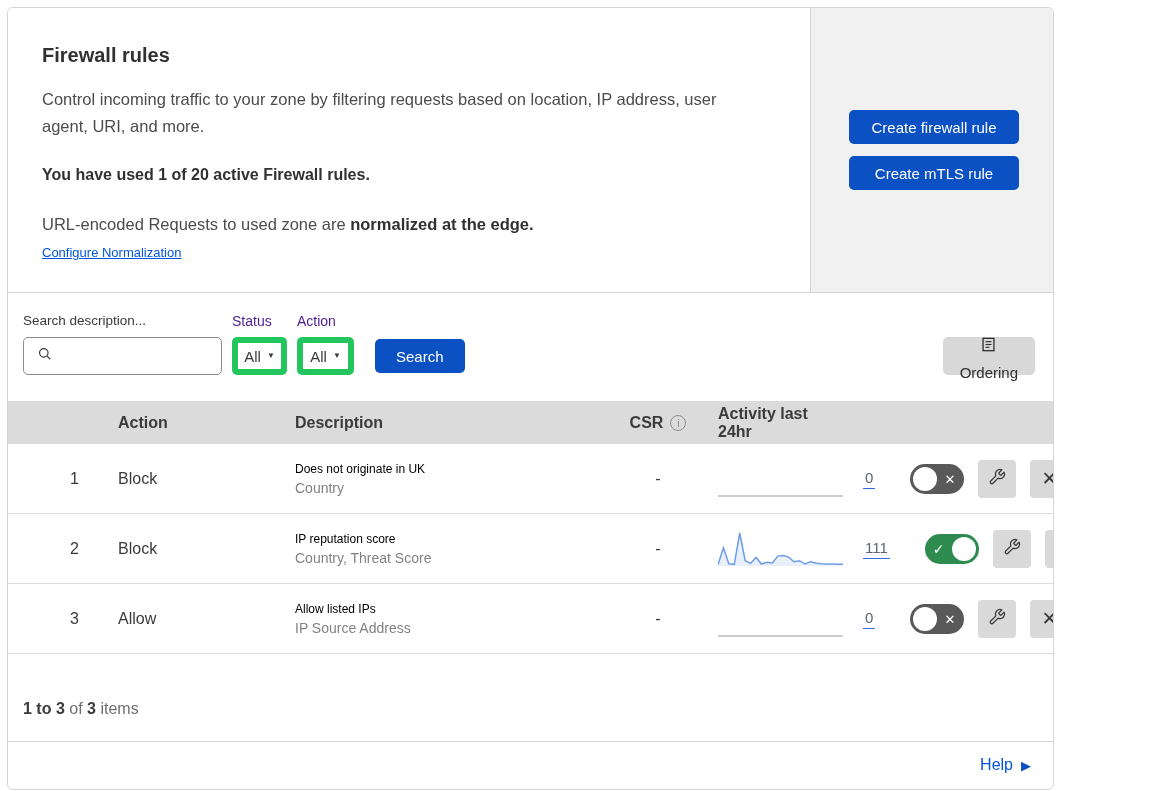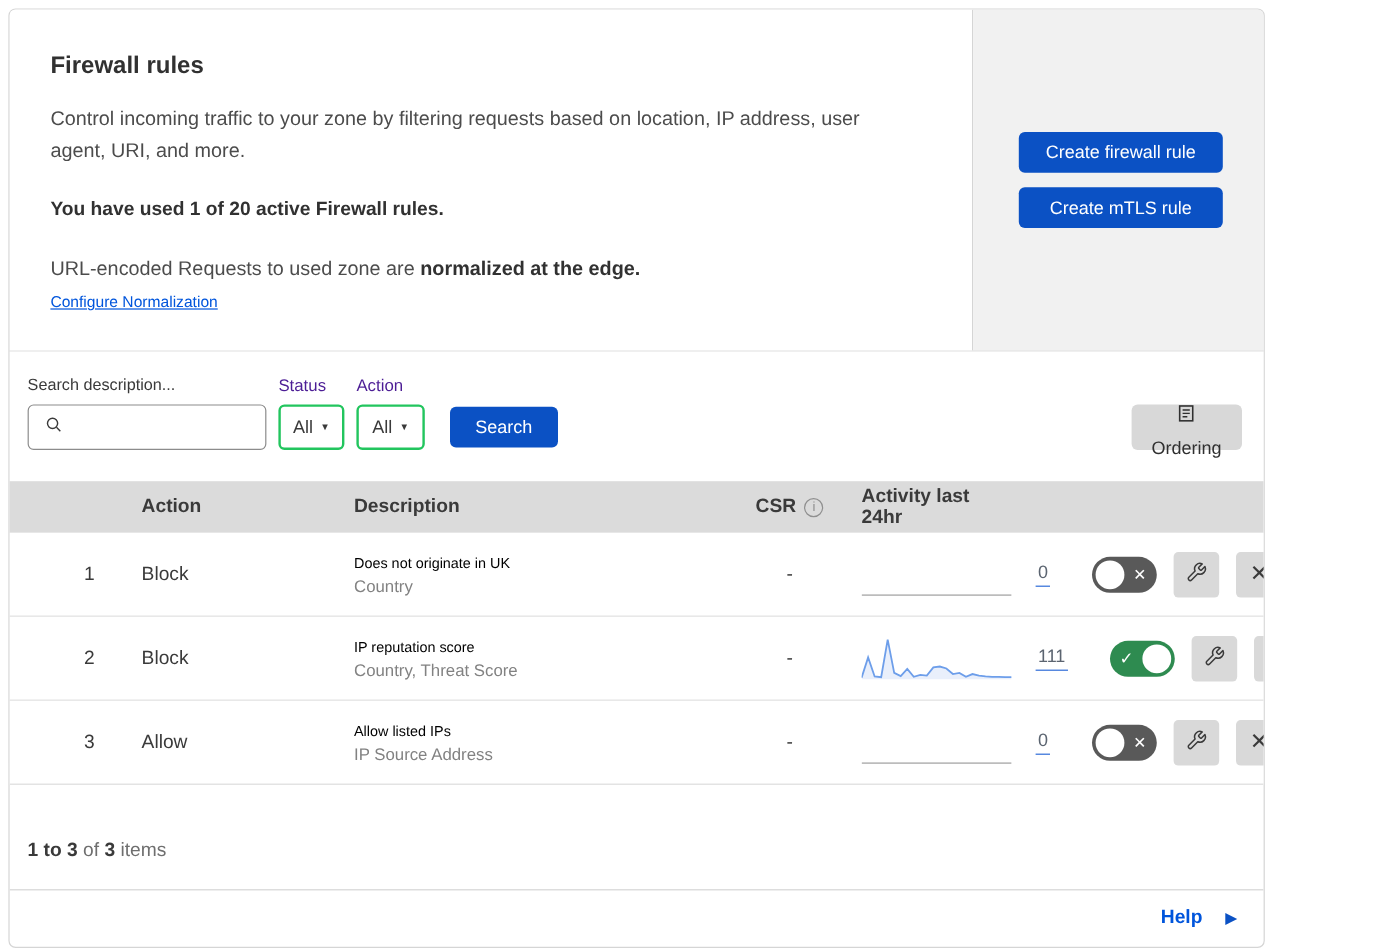--- a/index.html
+++ b/index.html
@@ -33,21 +33,21 @@
   .filterbar { display: flex; align-items: flex-end; padding: 20px 18px 26px 15px; background: #fff; }
   .fgroup { margin-right: 10px; }
   .flabel { font-size: 13.5px; color: #3a3a3a; margin-bottom: 9px; }
   .flabel-sm { font-size: 14px; color: #4c1d95; margin-bottom: 8px; }
   .search-box {
     width: 199px; height: 38px; border: 1px solid #8c8c8c; border-radius: 5px;
     display: flex; align-items: center; padding-left: 13px; background: #fff;
   }
   .search-box input { border: none; outline: none; width: 150px; font-size: 15px; font-family: inherit; margin-left: 8px; }
   .dropdown {
-    height: 38px; border: 2px solid #22c55e; border-radius: 5px; background: #fff;
+    height: 38px; border: 6px solid #22c55e; border-radius: 5px; background: #fff;
     display: flex; align-items: center; justify-content: center; gap: 6px;
     font-size: 15px; color: #3a3a3a; padding: 0 10px; cursor: pointer;
   }
   .dd-status { width: 55px; }
   .dd-action { width: 57px; }
   .caret { font-size: 8px; color: #3a3a3a; line-height: 1; }
   .btn-search {
     height: 34px; margin: 0 0 2px 11px; padding: 0 21px;
     background: #0b51c4; color: #fff; font-size: 15px; font-family: inherit;
     border: none; border-radius: 5px; cursor: pointer;
@@ -92,21 +92,21 @@
   .t-check { position: absolute; left: 8px; top: 50%; transform: translateY(-52%); color: #fff; font-size: 14px; font-weight: 700; }
   .icon-btn {
     width: 38px; height: 38px; background: #d9d9d9; border: none; border-radius: 4px;
     display: flex; align-items: center; justify-content: center; cursor: pointer;
     color: #3a3a3a; font-size: 19px; font-family: inherit; line-height: 1;
   }
   
   .tfoot { padding: 46px 15px 23px; font-size: 16px; color: #6f6f6f; border-bottom: 1px solid #d5d5d5; }
   .tfoot strong { color: #3a3a3a; }
   .helprow { display: flex; justify-content: flex-end; align-items: center; padding: 14px 22px 15px; }
-  .help-link { color: #0055dc; font-size: 16px; text-decoration: none; display: flex; align-items: center; gap: 19px; cursor: pointer; font-weight: bold; }
+  .help-link { color: #0055dc; font-size: 16px; text-decoration: none; display: flex; align-items: center; gap: 8px; cursor: pointer; }
   .help-arrow { color: #0b51c4; font-size: 13px; }
 </style>
 </head>
 <body>
 
 <div class="card">
 
   <div class="hero">
     <div class="hero-left">
       <h1>Firewall rules</h1>

